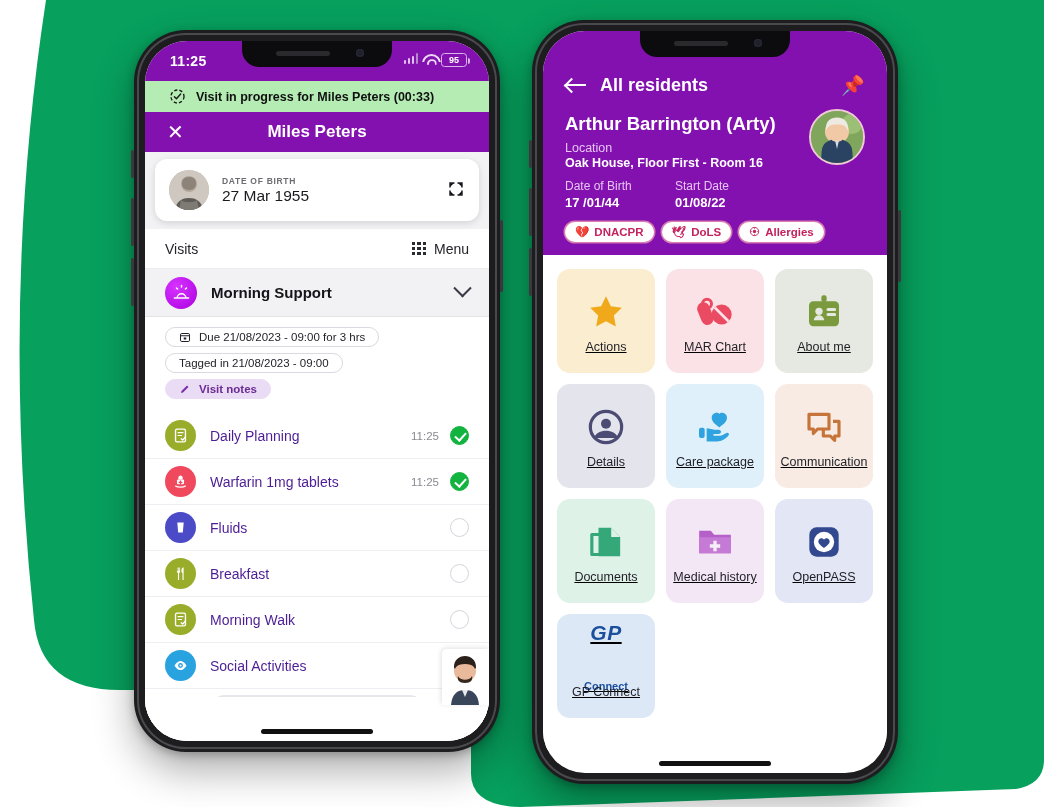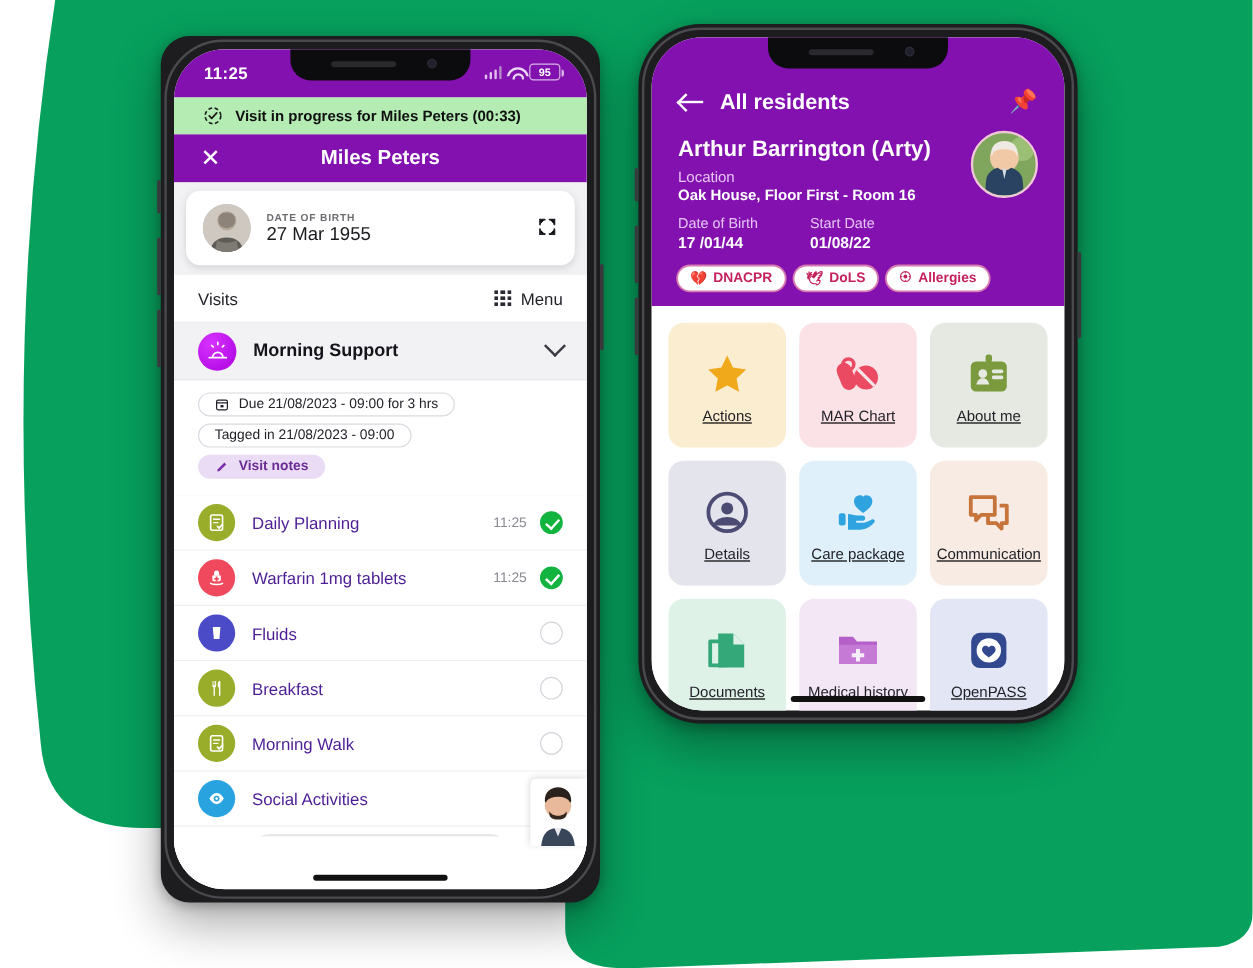--- a/index.html
+++ b/index.html
@@ -52,34 +52,34 @@
   .home-bar{
     position:absolute; bottom:7px; left:50%; transform:translateX(-50%);
     width:112px; height:5px; border-radius:3px; background:#111;
     z-index:45;
   }
   .side-btn{
     position:absolute; width:3px; border-radius:2px; background:#3a3a3e;
   }
 
   
-  #phone-left  { left:134px; top:30px;  width:366px; height:722px;border-radius:24px; }
-  #phone-right { left:532px; top:20px;  width:366px; height:583px; }
+  #phone-left  { left:134px; top:30px;  width:366px; height:722px; }
+  #phone-right { left:532px; top:20px;  width:366px; height:764px; }
 
   
   .lp-status{
     position:relative; height:40px; background:#8211af;
     color:#fff; z-index:30;
   }
   .lp-status .clock{
     position:absolute; left:25px; top:12px; font-size:14px; font-weight:700;
     letter-spacing:.3px;
   }
   .lp-status .sb-right{
-    position:absolute; right:22px; top:12px; display:flex; align-items:center; gap:4px;
+    position:absolute; right:22px; top:12px; display:flex; gap:4px;
   }
   .sig { display:flex; align-items:flex-end; gap:1.5px; height:11px; }
   .sig i{ display:block; width:2.5px; background:#e2c0ef; border-radius:1px; }
   .sig i:nth-child(1){height:4px}.sig i:nth-child(2){height:6px}
   .sig i:nth-child(3){height:8px}.sig i:nth-child(4){height:11px;background:#b68ac9}
   .wifi{ position:relative; width:15px; height:11px; }
   .wifi::before{
     content:""; position:absolute; left:0; top:1px; width:15px; height:15px;
     border:2.2px solid #ecd9f5; border-radius:50%;
     clip-path: polygon(0 0,100% 0,100% 42%,0 42%);

